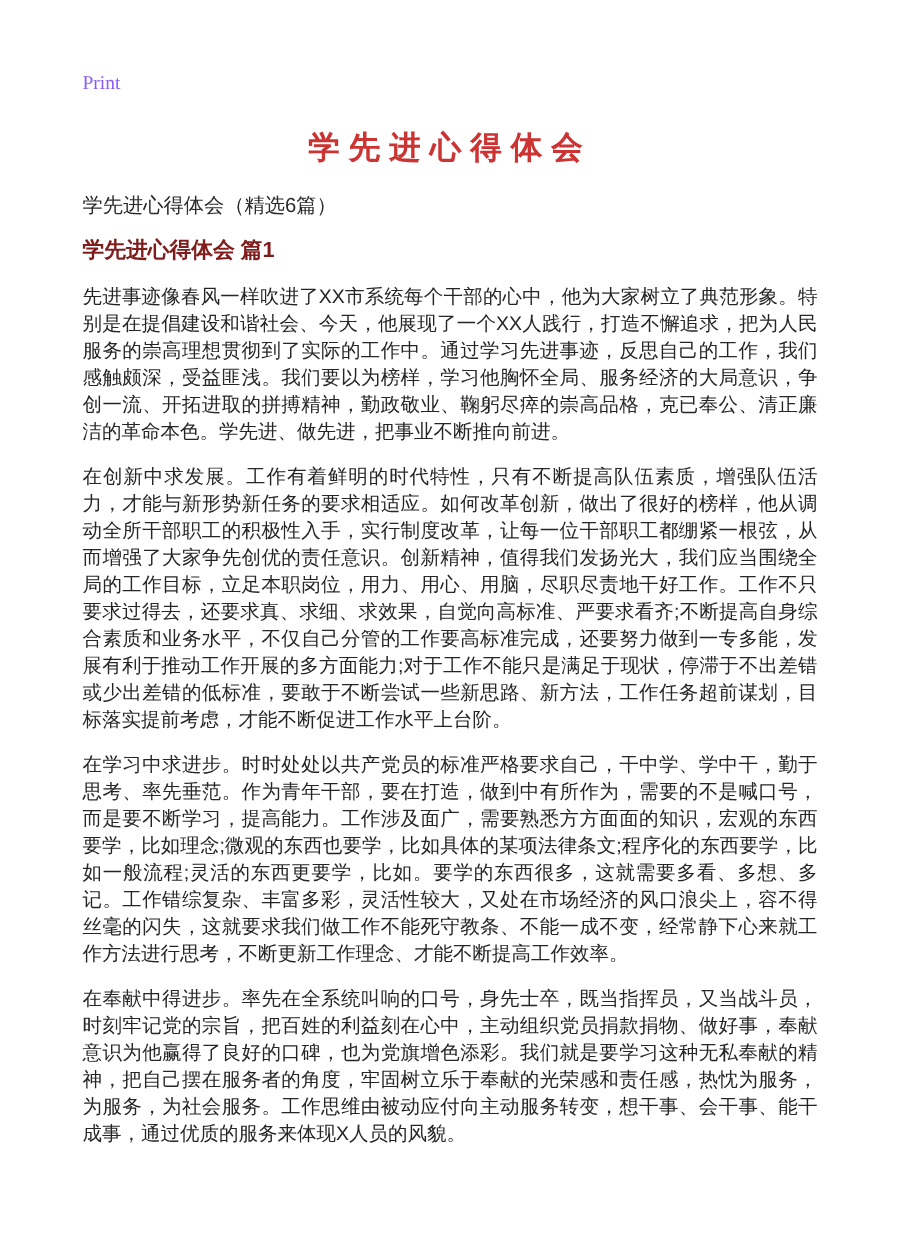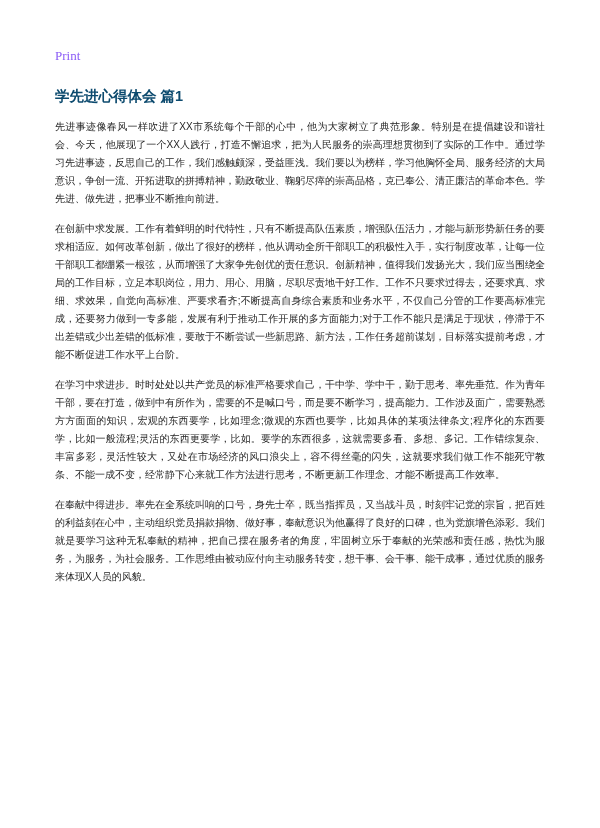--- a/index.html
+++ b/index.html
@@ -34,41 +34,43 @@
   }
   .doc-subtitle {
     font-size: 13.5px;
     color: #2a2a2a;
     line-height: 15px;
     margin-bottom: 15px;
   }
   .section-heading {
     font-size: 14.5px;
     font-weight: bold;
-    color: #0c4a6e;
+    color: #7f1d1d;
     line-height: 16px;
     margin-bottom: 14px;
   }
   .body-paragraph {
-    font-size: 10px;
+    font-size: 13px;
     line-height: 18px;
     color: #262626;
     text-align: justify;
     margin-bottom: 12px;
     word-break: break-all;
   }
 </style>
 </head>
 <body>
 
 <div class="page">
 
   <span class="print-link">Print</span>
 
+  <h1 class="doc-title">学先进心得体会</h1>
 
+  <div class="doc-subtitle">学先进心得体会（精选6篇）</div>
 
   <h2 class="section-heading">学先进心得体会 篇1</h2>
 
   <p class="body-paragraph">先进事迹像春风一样吹进了XX市系统每个干部的心中，他为大家树立了典范形象。特别是在提倡建设和谐社会、今天，他展现了一个XX人践行，打造不懈追求，把为人民服务的崇高理想贯彻到了实际的工作中。通过学习先进事迹，反思自己的工作，我们感触颇深，受益匪浅。我们要以为榜样，学习他胸怀全局、服务经济的大局意识，争创一流、开拓进取的拼搏精神，勤政敬业、鞠躬尽瘁的崇高品格，克已奉公、清正廉洁的革命本色。学先进、做先进，把事业不断推向前进。</p>
 
   <p class="body-paragraph">在创新中求发展。工作有着鲜明的时代特性，只有不断提高队伍素质，增强队伍活力，才能与新形势新任务的要求相适应。如何改革创新，做出了很好的榜样，他从调动全所干部职工的积极性入手，实行制度改革，让每一位干部职工都绷紧一根弦，从而增强了大家争先创优的责任意识。创新精神，值得我们发扬光大，我们应当围绕全局的工作目标，立足本职岗位，用力、用心、用脑，尽职尽责地干好工作。工作不只要求过得去，还要求真、求细、求效果，自觉向高标准、严要求看齐;不断提高自身综合素质和业务水平，不仅自己分管的工作要高标准完成，还要努力做到一专多能，发展有利于推动工作开展的多方面能力;对于工作不能只是满足于现状，停滞于不出差错或少出差错的低标准，要敢于不断尝试一些新思路、新方法，工作任务超前谋划，目标落实提前考虑，才能不断促进工作水平上台阶。</p>
 
   <p class="body-paragraph">在学习中求进步。时时处处以共产党员的标准严格要求自己，干中学、学中干，勤于思考、率先垂范。作为青年干部，要在打造，做到中有所作为，需要的不是喊口号，而是要不断学习，提高能力。工作涉及面广，需要熟悉方方面面的知识，宏观的东西要学，比如理念;微观的东西也要学，比如具体的某项法律条文;程序化的东西要学，比如一般流程;灵活的东西更要学，比如。要学的东西很多，这就需要多看、多想、多记。工作错综复杂、丰富多彩，灵活性较大，又处在市场经济的风口浪尖上，容不得丝毫的闪失，这就要求我们做工作不能死守教条、不能一成不变，经常静下心来就工作方法进行思考，不断更新工作理念、才能不断提高工作效率。</p>
 
   <p class="body-paragraph">在奉献中得进步。率先在全系统叫响的口号，身先士卒，既当指挥员，又当战斗员，时刻牢记党的宗旨，把百姓的利益刻在心中，主动组织党员捐款捐物、做好事，奉献意识为他赢得了良好的口碑，也为党旗增色添彩。我们就是要学习这种无私奉献的精神，把自己摆在服务者的角度，牢固树立乐于奉献的光荣感和责任感，热忱为服务，为服务，为社会服务。工作思维由被动应付向主动服务转变，想干事、会干事、能干成事，通过优质的服务来体现X人员的风貌。</p>

